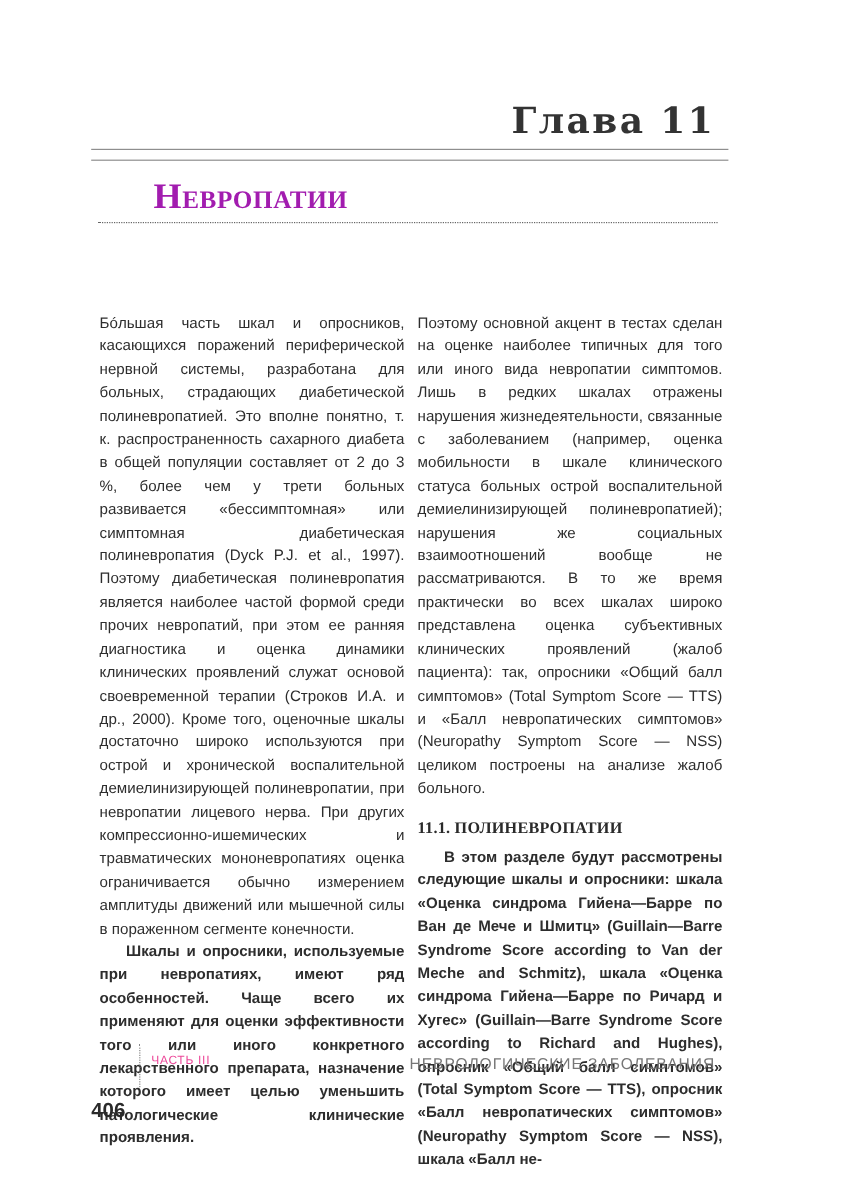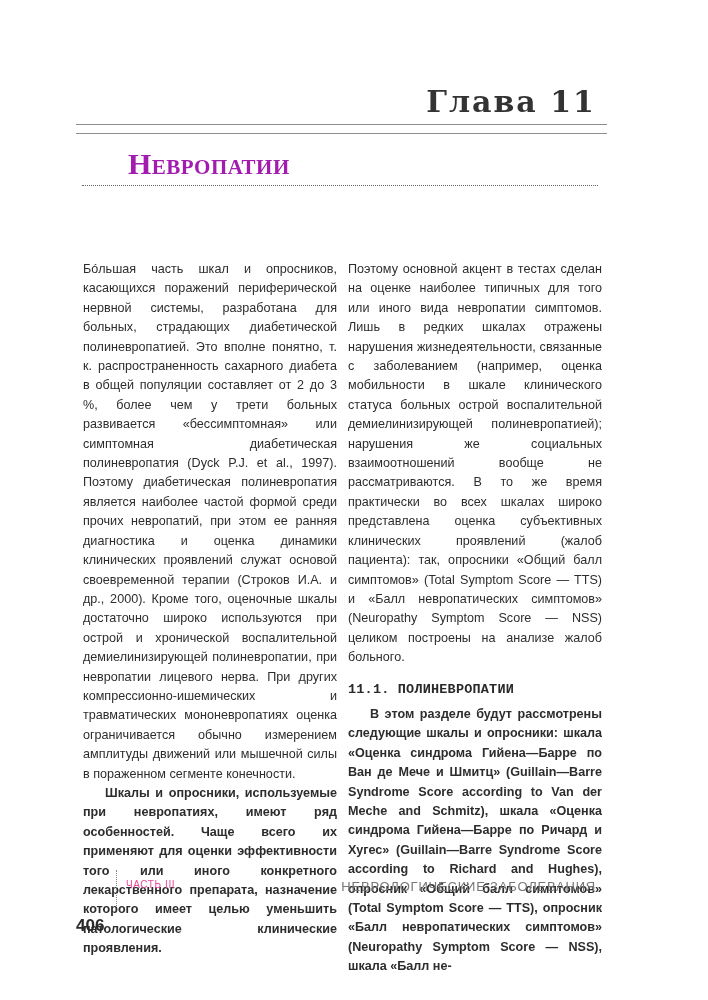--- a/index.html
+++ b/index.html
@@ -26,21 +26,21 @@
     position:absolute; top:260px; width:254px;
     font-family:"Liberation Sans", sans-serif; font-size:12.6px; line-height:19.4px;
     color:#2d2d2d; text-align:justify; hyphens:manual;
   }
   .col-left { left:83px; }
   .col-right { left:348px; }
   .col p { margin:0; }
   .col p.indent { text-indent:22px;font-weight:bold; }
 
   .section-heading {
-    font-family:Liberation Mono, monospace; font-weight:bold; font-size:13.5px;
+    font-family:Liberation Serif, serif; font-weight:bold; font-size:13.5px;
     color:#2a2a2a; margin:12px 0 6px 0 !important; letter-spacing:0.2px;
   }
 
   .footer { position:absolute; top:876px; left:76px; width:520px; height:24px; }
   .page-number { position:absolute; left:0; top:0; font-family:"Liberation Sans", sans-serif; font-weight:bold; font-size:17px; color:#2a2a2a;margin-top:40px; }
   .footer-sep { position:absolute; left:40px; top:-6px; height:36px; width:0; border-left:1.5px dotted #888; }
   .part-label { position:absolute; left:50px; top:3px; font-family:"Liberation Sans", sans-serif; font-size:10px; color:#ec4899; letter-spacing:0.6px; }
   .section-label { position:absolute; right:0; top:3px; font-family:"Liberation Sans", sans-serif; font-size:13px; color:#777; letter-spacing:0.8px; }
 </style>
 </head>

